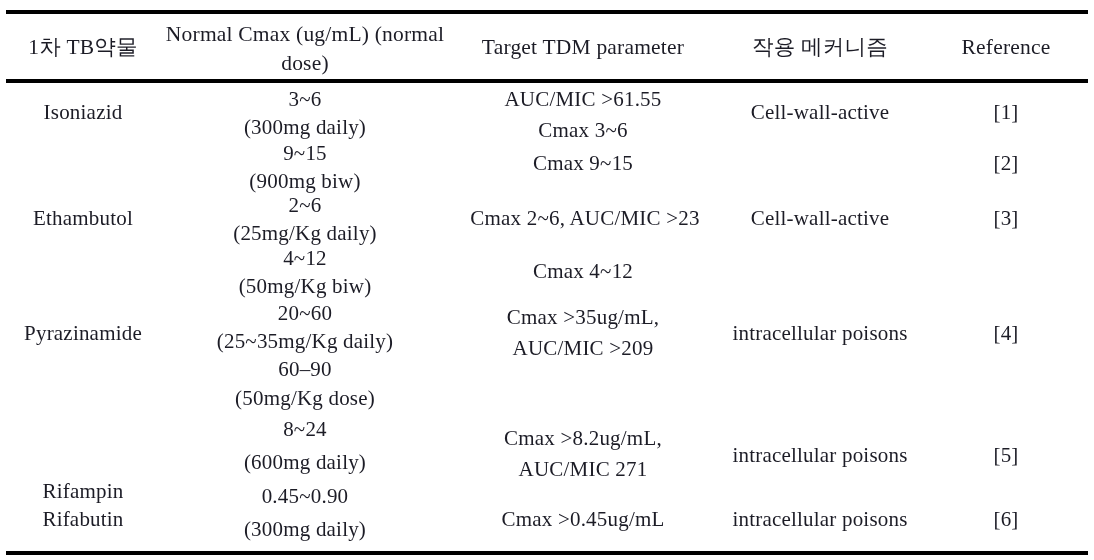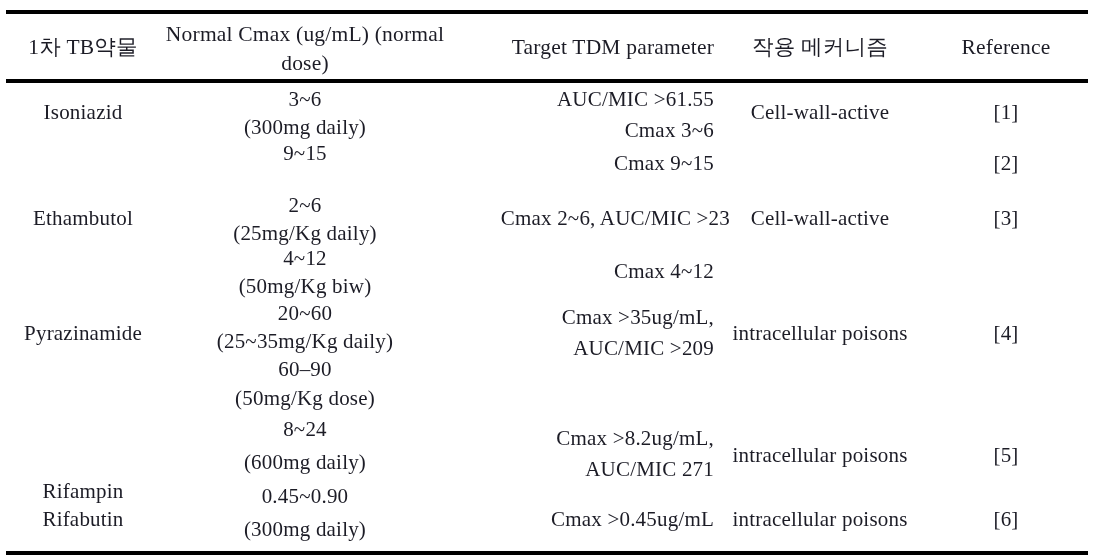--- a/index.html
+++ b/index.html
@@ -39,21 +39,21 @@
     white-space: nowrap;
     color: #1c1c26;
   }
   .cell.wrap { white-space: normal; }
 
   .hdr { font-size: 21.5px; }
 
   
   .col-drug  { left: 8px;   width: 150px; }
   .col-cmax  { left: 158px; width: 294px; }
-  .col-tdm   { left: 452px; width: 262px; text-align: right; }
+  .col-tdm   { left: 452px; width: 262px; }
   .col-mech  { left: 714px; width: 212px; }
   .col-ref   { left: 926px; width: 160px; }
 </style>
 </head>
 <body>
 
 <div id="page">
 
   <div class="rule rule-top"></div>
   <div class="rule rule-header"></div>
@@ -71,20 +71,21 @@
 
   <div class="cell col-drug" style="top:99px;">Isoniazid</div>
   <div class="cell col-drug" style="top:205px;">Ethambutol</div>
   <div class="cell col-drug" style="top:320px;">Pyrazinamide</div>
   <div class="cell col-drug" style="top:442px;margin-top:36px;">Rifampin</div>
   <div class="cell col-drug" style="top:506px;">Rifabutin</div>
 
   <div class="cell col-cmax" style="top:86px;">3~6</div>
   <div class="cell col-cmax" style="top:114px;">(300mg daily)</div>
   <div class="cell col-cmax" style="top:140px;">9~15</div>
+  <div class="cell col-cmax" style="top:168px;">(900mg biw)</div>
   <div class="cell col-cmax" style="top:192px;">2~6</div>
   <div class="cell col-cmax" style="top:220px;">(25mg/Kg daily)</div>
   <div class="cell col-cmax" style="top:245px;">4~12</div>
   <div class="cell col-cmax" style="top:273px;">(50mg/Kg biw)</div>
   <div class="cell col-cmax" style="top:300px;">20~60</div>
   <div class="cell col-cmax" style="top:328px;">(25~35mg/Kg daily)</div>
   <div class="cell col-cmax" style="top:356px;">60–90</div>
   <div class="cell col-cmax" style="top:385px;">(50mg/Kg dose)</div>
   <div class="cell col-cmax" style="top:416px;">8~24</div>
   <div class="cell col-cmax" style="top:449px;">(600mg daily)</div>

